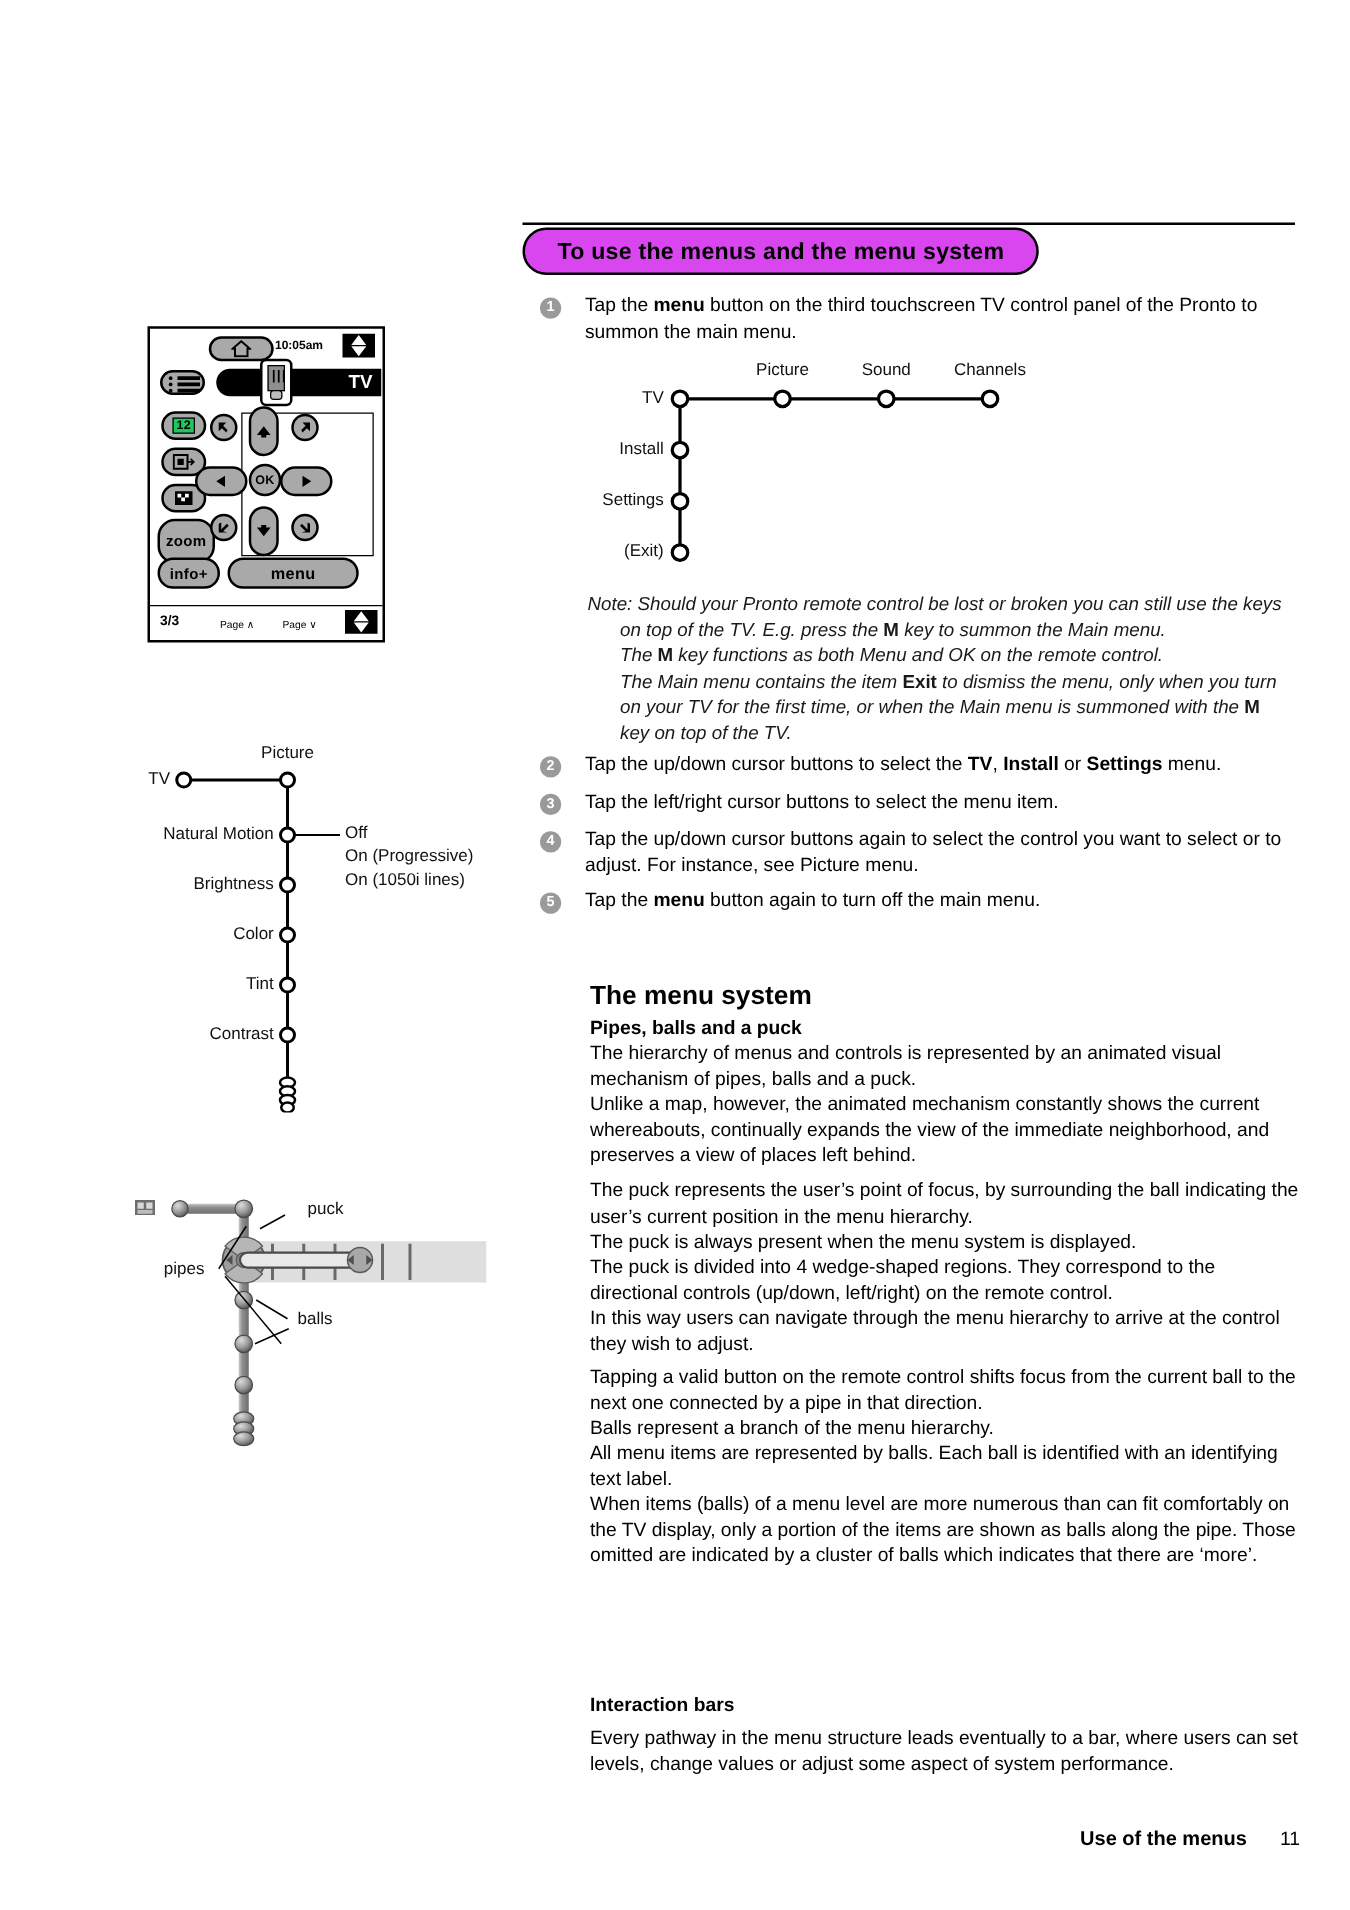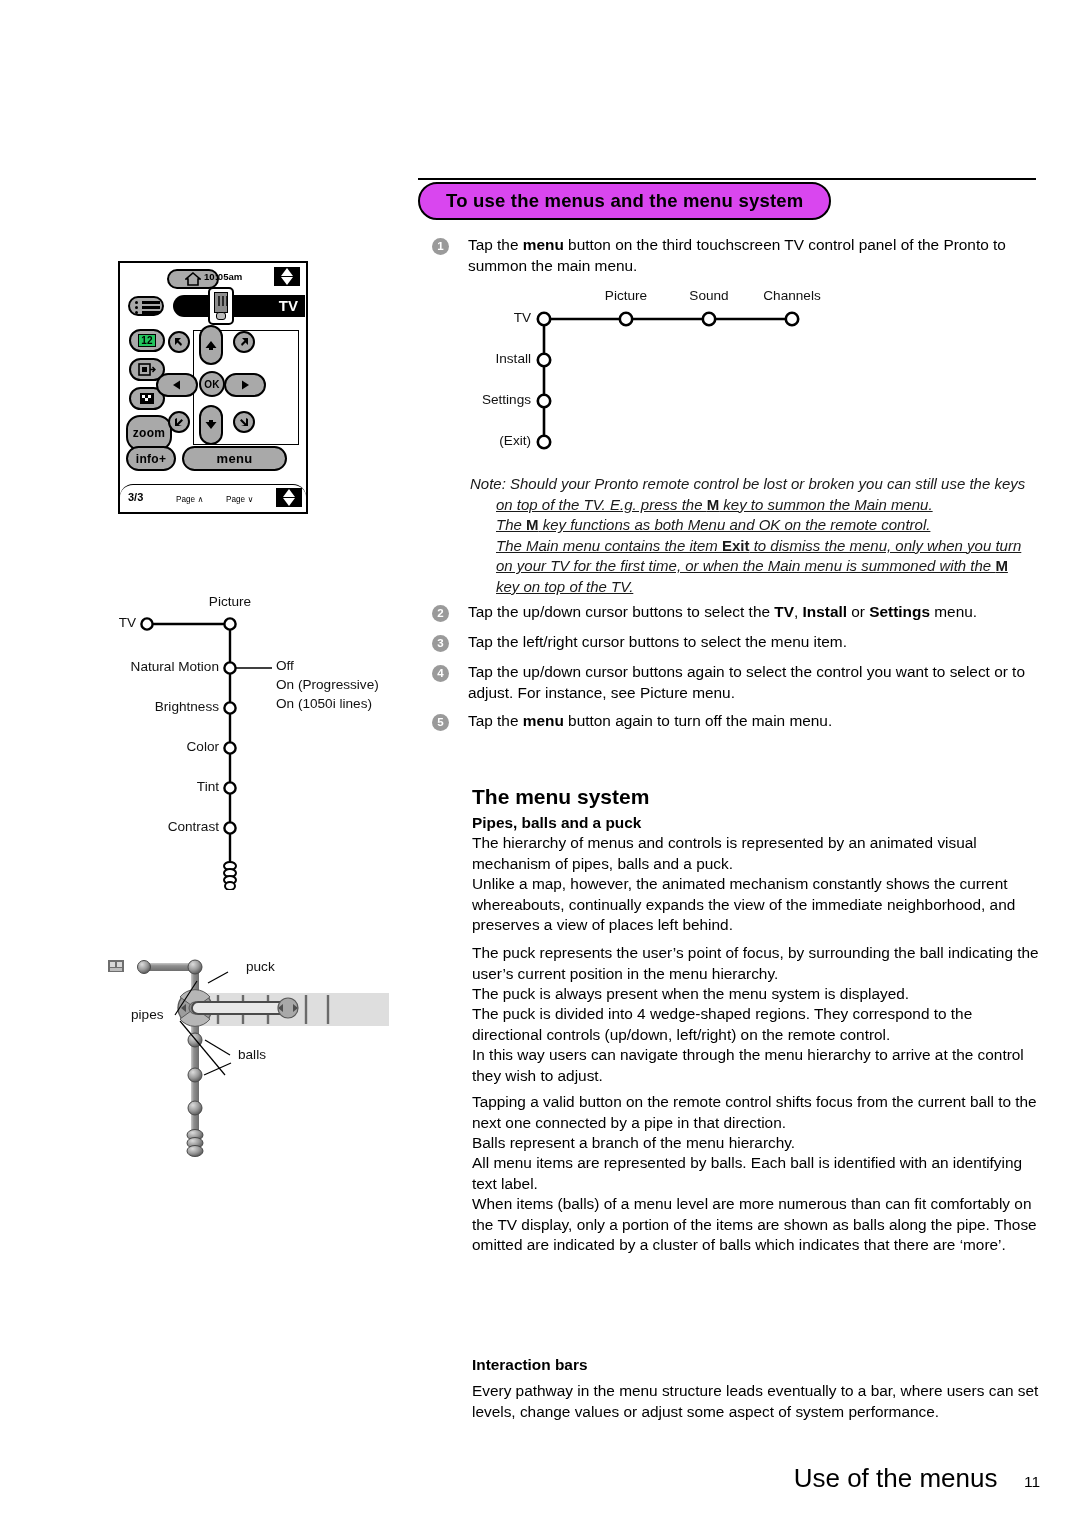--- a/index.html
+++ b/index.html
@@ -29,59 +29,59 @@
   }
   .step-text{margin-left:19px;font-size:15.4px;line-height:20.5px;width:570px;}
   .step-text b{font-weight:bold;}
 
   
   .note{
     position:absolute;left:470px;top:474px;width:562px;
     font-style:italic;font-size:15px;line-height:20.6px;color:#1a1a1a;
   }
   .note .ind{display:block;padding-left:26px;text-indent:-26px;}
-  .note .ind2{display:block;padding-left:26px;text-decoration:underline;}
+  .note .ind2{display:block;padding-left:26px;}
   .note b{font-weight:bold;font-style:normal;}
 
   
   .h2{position:absolute;font-size:21px;font-weight:bold;}
   .h3{position:absolute;font-size:15.4px;font-weight:bold;}
   .para{position:absolute;left:472px;width:568px;font-size:15.4px;line-height:20.4px;}
 
   
   .footer{position:absolute;left:470px;top:1463px;width:570px;text-align:right;}
-  .footer-title{display:inline-block;font-size:26px;font-weight:normal;vertical-align:baseline;}
+  .footer-title{display:inline-block;font-size:16px;font-weight:bold;vertical-align:baseline;}
   .footer-page{display:inline-block;font-size:15.5px;margin-left:22px;vertical-align:baseline;}
 
   
   .dlabel{position:absolute;font-size:13.6px;color:#111;white-space:nowrap;}
   .dlabel.r{transform:translateX(-100%);}
   .dlabel.c{transform:translateX(-50%);}
 
   
   .remote{position:absolute;left:118px;top:261px;width:190px;height:253px;
           border:2px solid #000;background:#fff;box-sizing:border-box;}
   .rkey{position:absolute;background:#a9a9a9;border:2px solid #000;box-sizing:border-box;
         display:flex;align-items:center;justify-content:center;}
   .rkey.pill{border-radius:14px;}
   .rkey.circ{border-radius:50%;}
   .rkey-txt{font-size:12px;font-weight:bold;color:#000;letter-spacing:.3px;}
   .rbar{position:absolute;left:53px;top:32px;width:132px;height:22px;background:#000;
         border-radius:11px 0 0 11px;}
   .rbar-tv{position:absolute;right:7px;top:2px;color:#fff;font-size:15px;font-weight:bold;}
-  .rtime{position:absolute;left:84px;top:8px;font-size:9.6px;font-weight:bold;}
+  .rtime{position:absolute;left:100px;top:8px;font-size:9.6px;font-weight:bold;}
   .rdevice{position:absolute;left:88px;top:24px;width:26px;height:38px;background:#fff;
            border:2.2px solid #000;border-radius:5px;box-sizing:border-box;}
   .rdevice-scr{position:absolute;left:4px;top:3px;right:4px;height:19px;background:#8e8e8e;border:1px solid #000;}
   .rdevice-btn{position:absolute;left:6px;bottom:3px;right:6px;height:6px;background:#bcbcbc;border:1px solid #000;border-radius:3px;}
   .rgrid{position:absolute;left:73px;top:67px;width:104px;height:113px;border:1.4px solid #000;}
   .rlist{position:absolute;left:8px;top:33px;width:36px;height:20px;background:#a9a9a9;border:2px solid #000;border-radius:10px;box-sizing:border-box;}
   .rlist-ln{position:absolute;height:3px;background:#000;}
   .rlist-dt{position:absolute;width:3px;height:3px;border-radius:50%;background:#000;}
-  .rfoot{position:absolute;left:0;right:0;bottom:0;height:27px;border-top:1.5px solid #000;border-radius:13px;}
+  .rfoot{position:absolute;left:0;right:0;bottom:0;height:27px;border-top:1.5px solid #000;}
   .rfoot-pg{position:absolute;left:8px;top:6px;font-size:11px;font-weight:bold;}
   .rfoot-lbl{position:absolute;top:9px;font-size:8.2px;}
   .rbat{position:absolute;width:26px;height:19px;background:#000;}
   .rbat::before{content:"";position:absolute;left:50%;top:1px;transform:translateX(-50%);
       width:0;height:0;border-left:6px solid transparent;border-right:6px solid transparent;border-bottom:8px solid #fff;}
   .rbat::after{content:"";position:absolute;left:50%;bottom:1px;transform:translateX(-50%);
       width:0;height:0;border-left:6px solid transparent;border-right:6px solid transparent;border-top:8px solid #fff;}
 
   
   .diagram{position:absolute;}

